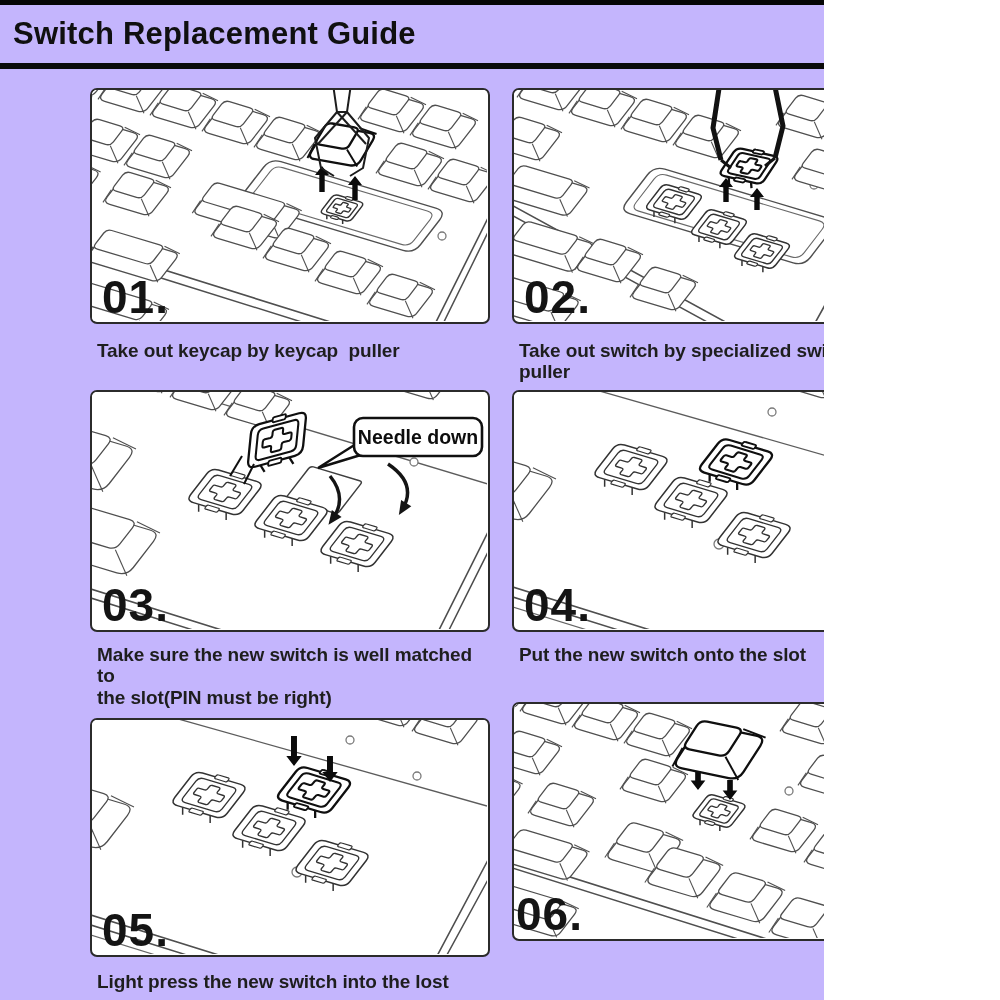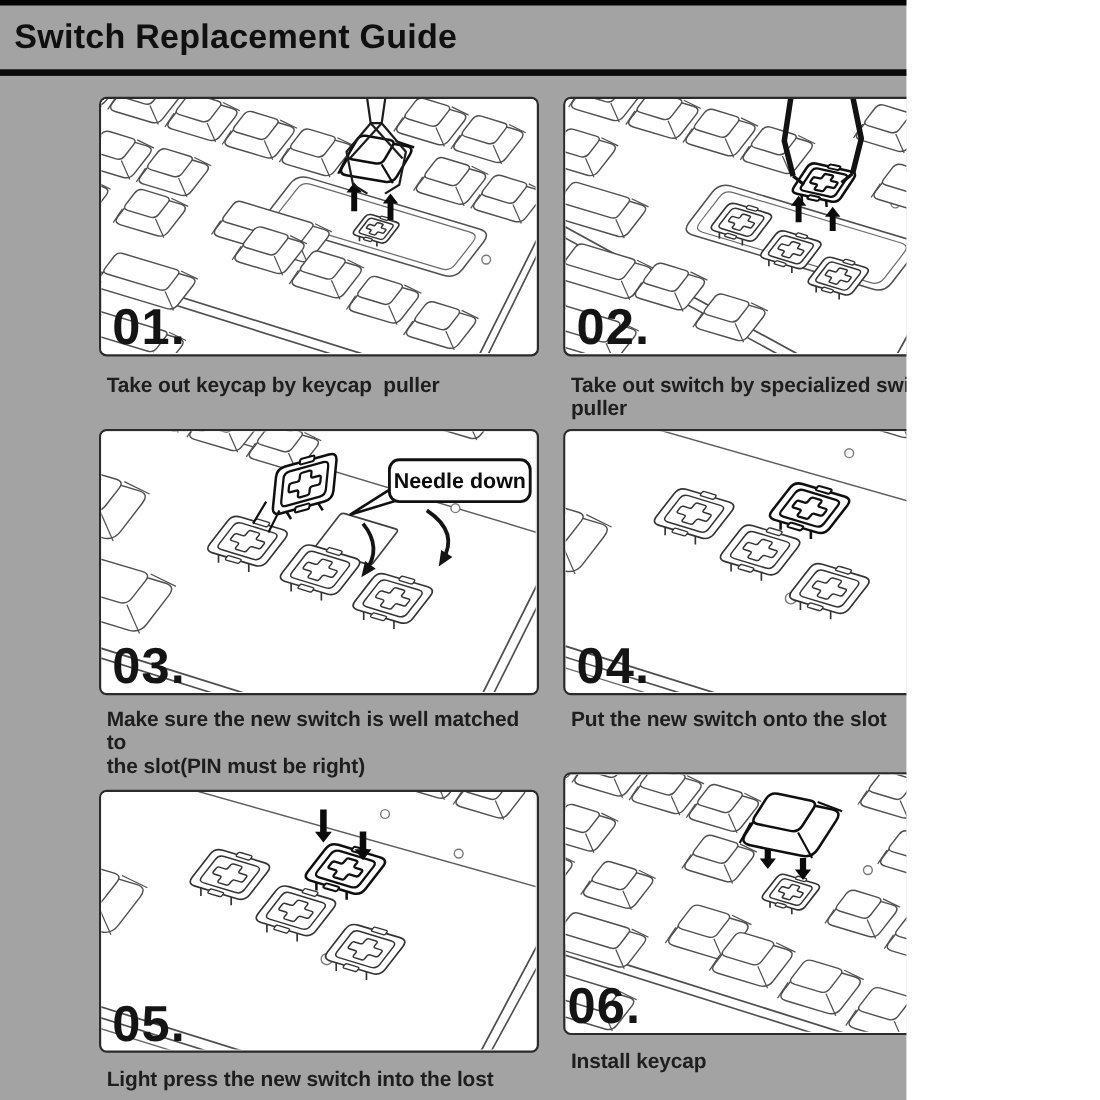--- a/index.html
+++ b/index.html
@@ -1,16 +1,16 @@
 <!DOCTYPE html>
 <html><head>
 <meta charset="utf-8">
 <style>
   html,body{margin:0;padding:0;background:#ffffff;}
-  #stage{position:relative;width:824px;height:1000px;background:#a3a3a3;overflow:hidden;
+  #stage{position:relative;width:824px;height:1000px;background:#c4b5fd;overflow:hidden;
          font-family:"Liberation Sans", sans-serif;}
   .topbar{position:absolute;left:0;top:0;width:1000px;height:5px;background:#050505;}
   .title{position:absolute;left:13px;top:16px;font-size:31px;font-weight:600;color:#101010;
          letter-spacing:0.2px;}
   .rule{position:absolute;left:0;top:63px;width:1000px;height:6px;background:#0a0a0a;}
   .fig{position:absolute;}
   .panel{position:relative;border:2.5px solid #2b2b2b;border-radius:7px;background:#fff;
          overflow:hidden;box-sizing:border-box;}
   .panel svg{position:absolute;left:0;top:0;}
   .stepnum{position:absolute;left:10px;bottom:2px;font-size:46px;font-weight:800;
@@ -840,15 +840,14 @@
           <g transform="translate(205,48) rotate(-5)">
             <path d="M-22.7,-21.9 Q-16.7,-29.6 -7.4,-26.8 L38.3,-13.1 Q47.7,-10.3 41.7,-2.6 L22.7,21.9 Q16.7,29.6 7.4,26.8 L-38.3,13.1 Q-47.7,10.3 -41.7,2.6 Z" fill="#fff" stroke="#0f0f0f" stroke-width="2.3" stroke-linejoin="round"></path>
             <line x1="47.656" y1="-10.304" x2="26.18" y2="-20.72" stroke="#0f0f0f" stroke-width="1.9549999999999998"></line>
             <line x1="16.744" y1="29.624" x2="6.0200000000000005" y2="5.32" stroke="#0f0f0f" stroke-width="1.9549999999999998"></line>
             <line x1="-47.656" y1="10.304" x2="-35.98" y2="-7.279999999999999" stroke="#0f0f0f" stroke-width="1.9549999999999998"></line>
             <path d="M-20.1,-27.8 Q-15.8,-33.3 -9.1,-31.3 L19.5,-22.7 Q26.2,-20.7 21.9,-15.2 L10.3,-0.2 Q6.0,5.3 -0.7,3.3 L-29.3,-5.3 Q-36.0,-7.3 -31.7,-12.8 Z" fill="#fff" stroke="#0f0f0f" stroke-width="2.3" stroke-linejoin="round"></path>
           </g>
         </svg>
       <div class="stepnum shift">06.</div>
     </div>
-    <figcaption class="caption cap-r3">Install keycap</figcaption>
   </figure>
 </div>
 
 </body></html>

